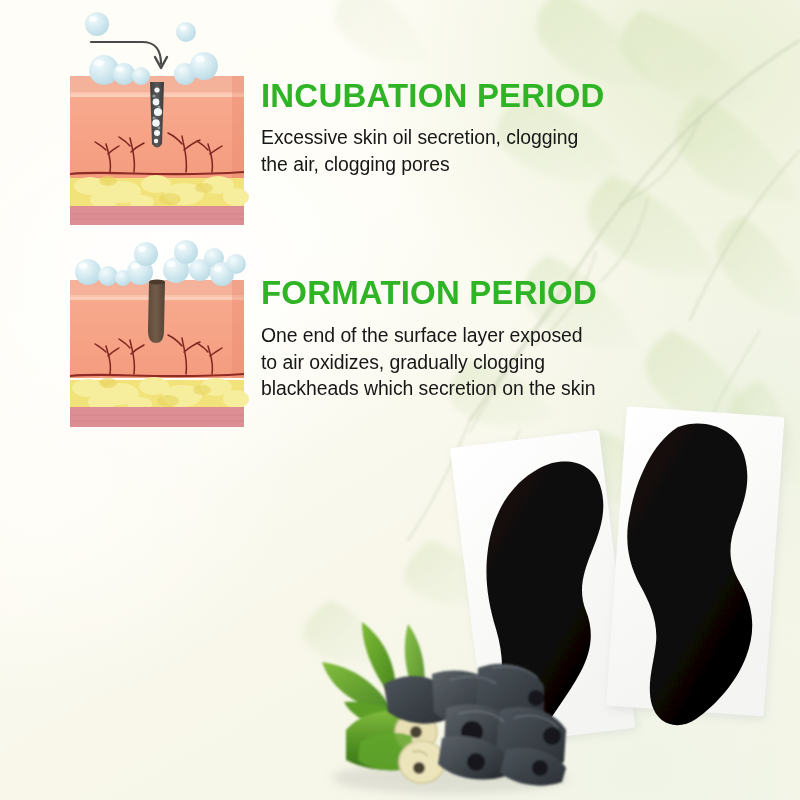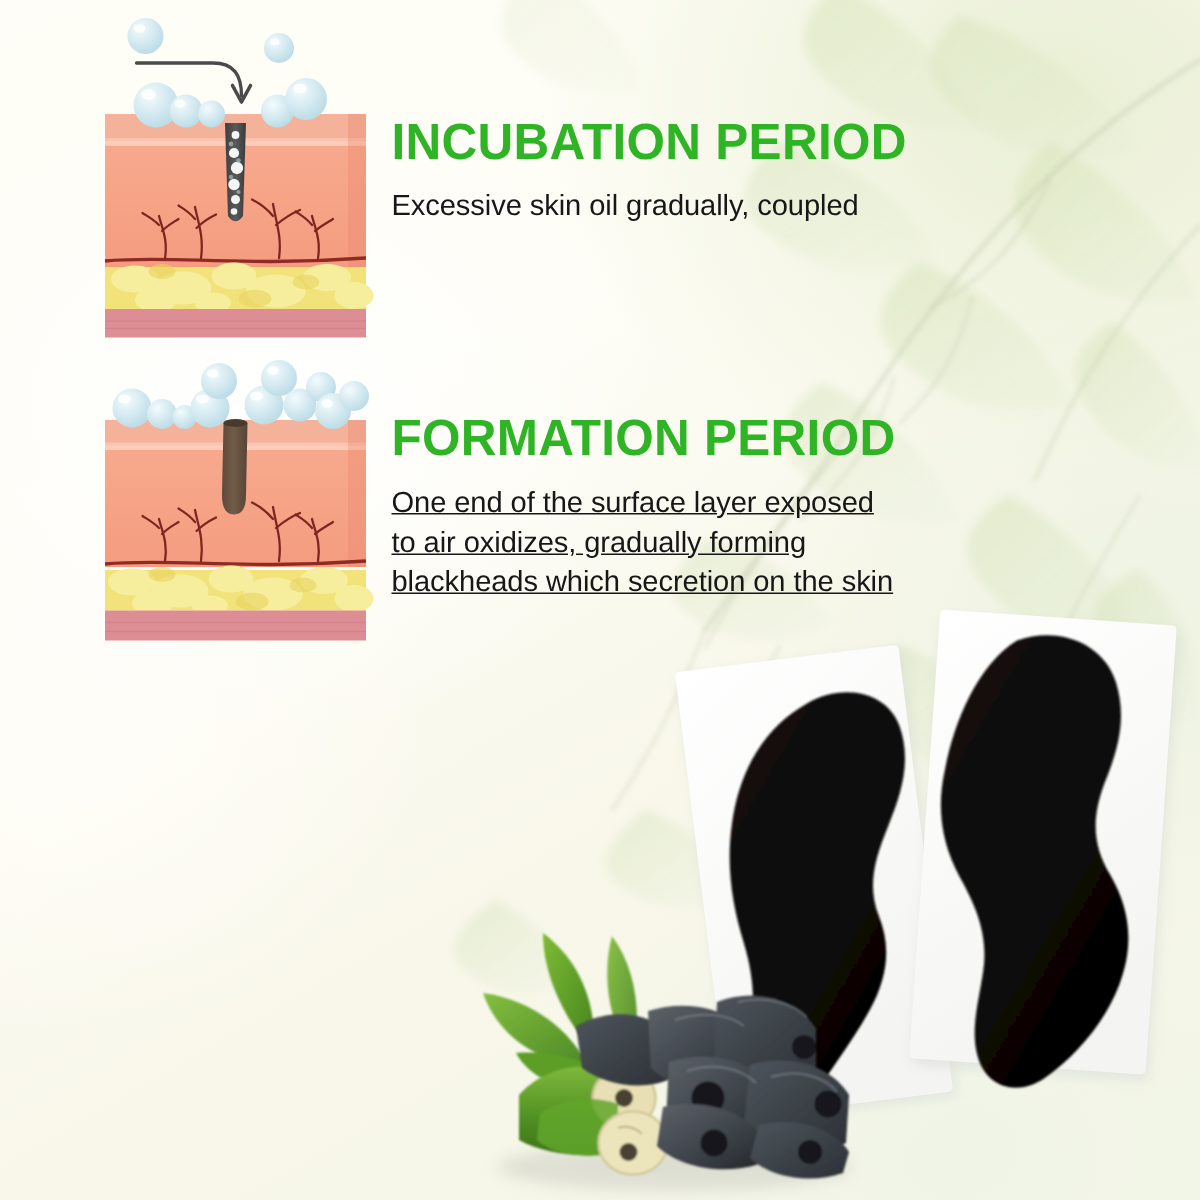--- a/index.html
+++ b/index.html
@@ -299,28 +299,29 @@
           <ellipse cx="118" cy="9" rx="4" ry="2.8"></ellipse>
           <ellipse cx="154" cy="31" rx="4" ry="2.8"></ellipse>
         </g>
       </g>
     </svg>
   </div>
 
   <div class="headline" style="left:261px;top:78px;">INCUBATION PERIOD</div>
 
   <div class="bodytext" style="left:261px;top:124px;">
-    <div>Excessive skin oil gradually, coupled</div>
+    <div>Excessive skin oil secretion, clogging</div>
+    <div>the air, clogging pores</div>
   </div>
 
   <div class="headline" style="left:261px;top:275px;">FORMATION PERIOD</div>
 
-  <div class="bodytext" style="left:261px;top:322px;text-decoration:underline;">
+  <div class="bodytext" style="left:261px;top:322px;">
     <div>One end of the surface layer exposed</div>
-    <div>to air oxidizes, gradually forming</div>
+    <div>to air oxidizes, gradually clogging</div>
     <div>blackheads which secretion on the skin</div>
   </div>
 
   <div class="photo" style="left:440px;top:405px;">
     <svg width="360" height="395" viewBox="0 0 360 395">
       <defs>
         <linearGradient id="paperg" x1="0" y1="0" x2="0.4" y2="1">
           <stop offset="0%" stop-color="#ffffff"></stop>
           <stop offset="100%" stop-color="#f4f4f2"></stop>
         </linearGradient>

